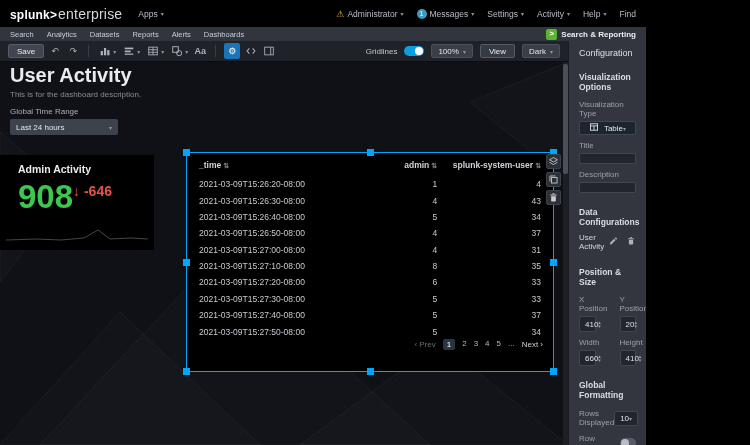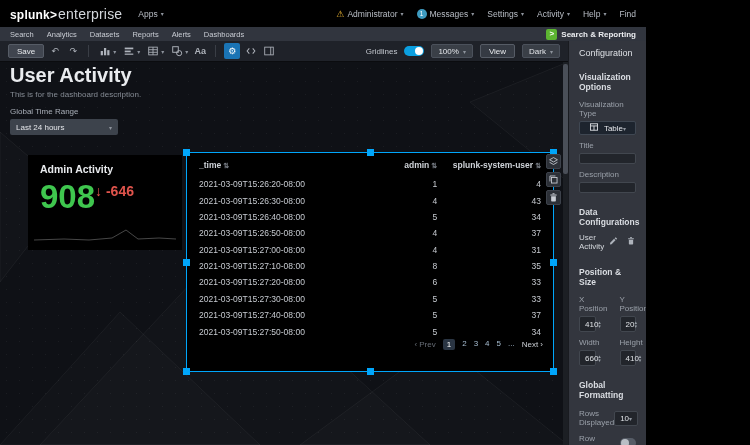--- a/index.html
+++ b/index.html
@@ -56,21 +56,21 @@
   .bg-decor{position:absolute;inset:0;pointer-events:none}
   .dash-title{position:absolute;left:10px;top:2px;font-size:20px;font-weight:bold;color:#e9ebee}
   .dash-sub{position:absolute;left:10px;top:28px;font-size:8px;color:#868c95}
   .gtr-label{position:absolute;left:10px;top:45px;font-size:8px;color:#a9afb8}
   .time-dd{position:absolute;left:10px;top:57px;width:108px;height:16px;background:#3d434c;border-radius:2px;
     display:flex;align-items:center;justify-content:space-between;padding:0 6px;font-size:8px;color:#e3e5e9}
   .scrollbar{position:absolute;right:0;top:0;bottom:0;width:5px;background:#1c1f24}
   .scroll-thumb{position:absolute;top:2px;right:0;width:5px;height:110px;background:#4a4f58;border-radius:2px}
 
   
-  .sv-widget{position:absolute;left:28px;top:93px;width:154px;height:95px;background:#000;padding:8px 12px;z-index:2}
+  .sv-widget{position:absolute;left:0;top:93px;width:154px;height:95px;background:#000;padding:8px 18px;z-index:2}
   .sv-title{font-size:10.5px;font-weight:bold;color:#e8eaed}
   .sv-row{display:flex;align-items:flex-end;margin-top:8px}
   .sv-value{font-size:33px;font-weight:bold;color:#3fc64e;line-height:.85}
   .sv-delta{font-size:14px;color:#e0544c;margin-bottom:12px;font-weight:bold}
   .sv-spark{position:absolute;left:6px;bottom:6px}
 
   
   .table-widget{position:absolute;left:186px;top:90px;width:368px;height:220px;background:#000;
     border:1px solid #00a6fb;padding:2px 10px;z-index:2}
   .handle{position:absolute;width:7px;height:7px;background:#00a6fb;z-index:6}

